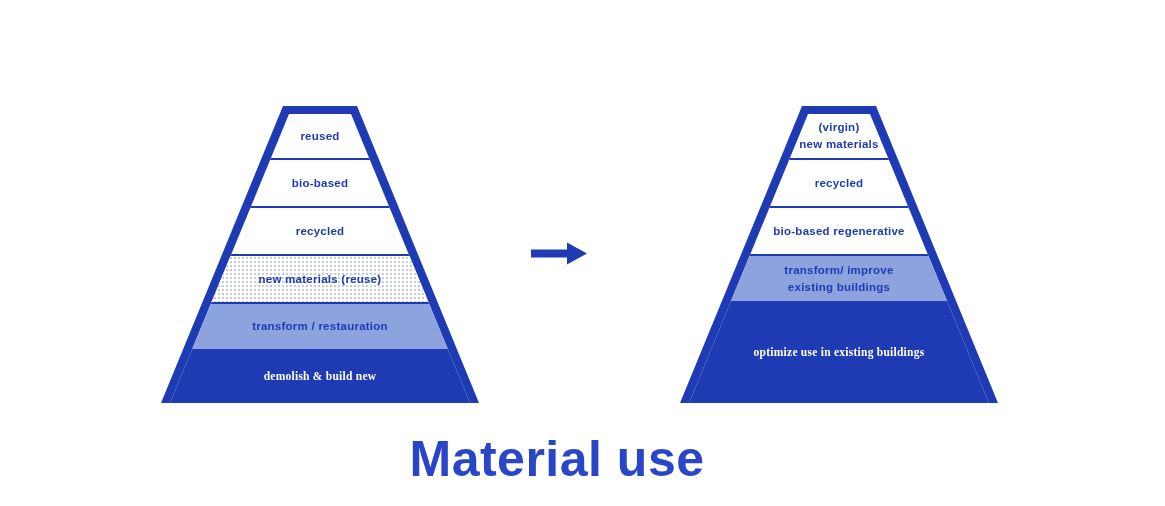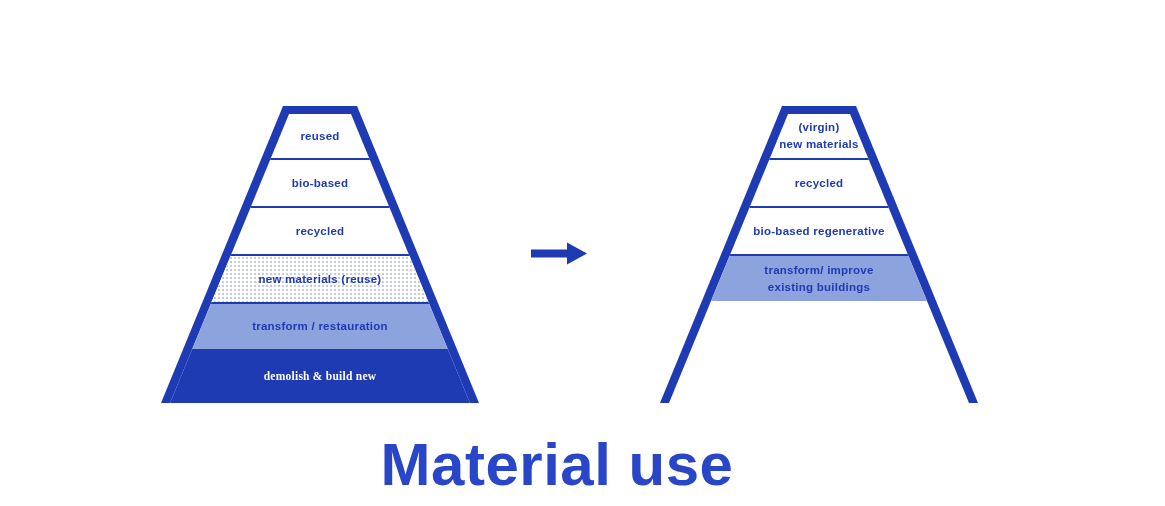--- a/index.html
+++ b/index.html
@@ -11,21 +11,21 @@
   }
   *{margin:0;padding:0;box-sizing:border-box;}
   html,body{width:1165px;height:506px;background:var(--bg);overflow:hidden;}
   body{font-family:"Liberation Sans","DejaVu Sans",sans-serif;position:relative;}
 
   .canvas{position:absolute;inset:0;}
 
   
   .pyramid{position:absolute;top:106px;width:318px;height:297px;}
   .pyramid.left{left:161px;}
-  .pyramid.right{left:660px;}
+  .pyramid.right{left:680px;}
 
   .py-outer{
     position:absolute;inset:0;background:var(--brand_blue);
     clip-path:polygon(122px 0px,196px 0px,318px 297px,0px 297px);
   }
   .py-inner{
     position:absolute;inset:0;background:#fff;
     clip-path:polygon(128px 8px,190px 8px,309px 297px,9px 297px);
     display:flex;flex-direction:column;padding-top:8px;
   }
@@ -48,21 +48,21 @@
   .py-row.solid{background:var(--brand_blue);color:#ffffff;font-family:Liberation Serif, serif;}
 
   
   .arrow{position:absolute;left:531px;top:240px;width:56px;height:27px;}
   .arrow svg{display:block;width:100%;height:100%;}
   .arrow polygon{fill:var(--brand_blue);}
 
   
   .title{
     position:absolute;left:557px;top:430px;transform:translateX(-50%);
-    font-size:60px;font-weight:800;letter-spacing:.5px;
+    font-size:50px;font-weight:800;letter-spacing:.5px;
     color:var(--title_blue);white-space:nowrap;
   }
 </style>
 </head>
 <body>
 
 <div class="canvas">
 
   <div class="pyramid left">
     <div class="py-outer"></div>
@@ -84,18 +84,19 @@
 
   <div class="pyramid right">
     <div class="py-outer"></div>
     <div class="py-inner">
       <div class="py-row r1 sep">(virgin)
 new materials</div>
       <div class="py-row r2 sep">recycled</div>
       <div class="py-row r3 sep">bio-based regenerative</div>
       <div class="py-row r5 light">transform/ improve
 existing buildings</div>
+      <div class="py-row r6 solid">optimize use in existing buildings</div>
     </div>
   </div>
 
   <div class="title">Material use</div>
 
 </div>
 
 </body></html>

